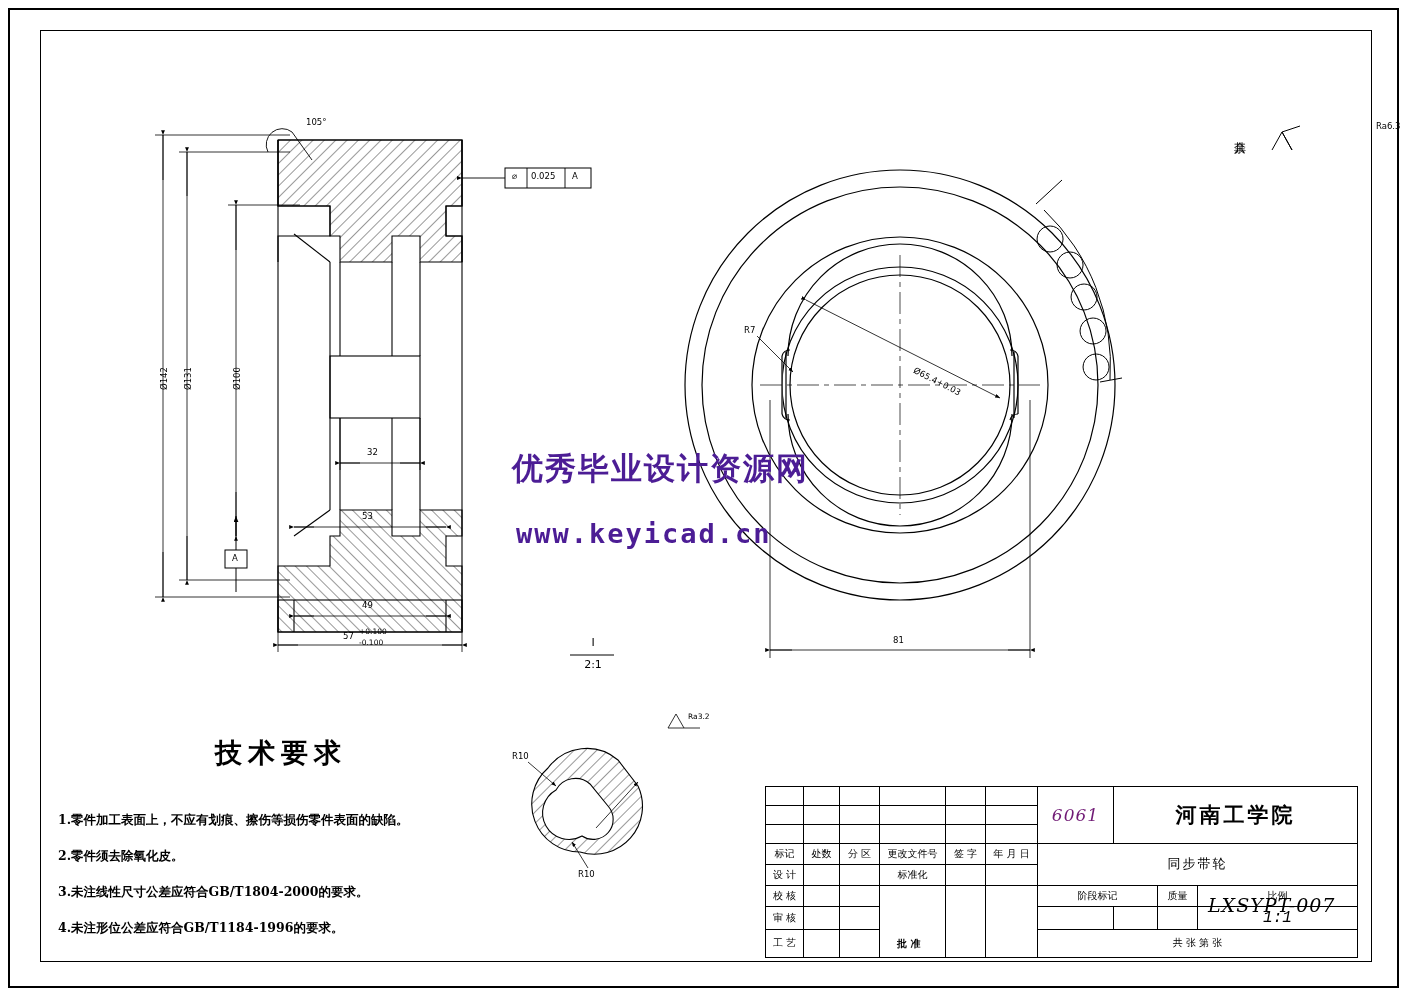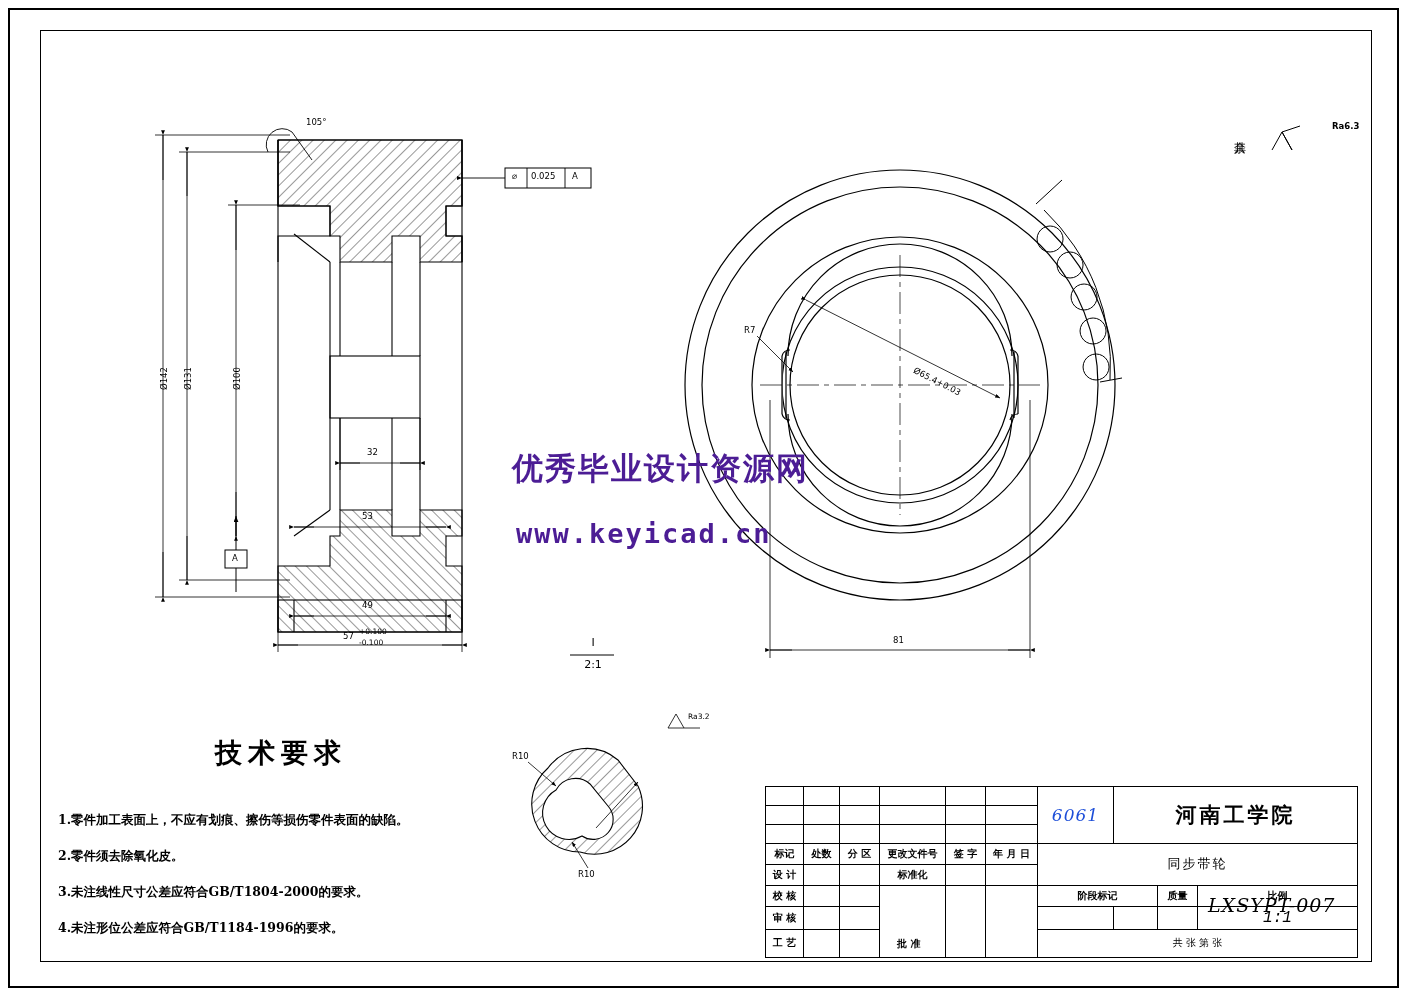--- a/index.html
+++ b/index.html
@@ -17,24 +17,24 @@
   .wm1{left:512px;top:448px;font-size:31px;letter-spacing:2px;font-family:"DejaVu Sans","Liberation Sans",sans-serif;}
   .wm2{left:516px;top:518px;font-size:27px;letter-spacing:2px;font-family:"DejaVu Sans Mono","Liberation Mono",monospace;}
   .tech-title{position:absolute;left:215px;top:735px;font-size:27px;font-weight:bold;letter-spacing:6px;
        font-family:Liberation Mono, monospace;}
   .tech-item{position:absolute;font-size:12.5px;font-weight:bold;white-space:nowrap;
        font-family:"DejaVu Serif","Liberation Serif",serif;}
   .tb{position:absolute;left:765px;top:786px;width:592px;height:172px;}
   .tb table{border-collapse:collapse;width:592px;height:172px;table-layout:fixed;}
   .tb td{border:1px solid #000;font-size:10px;text-align:center;vertical-align:middle;padding:0;
        font-family:"DejaVu Sans","Liberation Sans",sans-serif;}
-  .tb td.b{font-weight:bold;margin-left:17px;}
+  .tb td.b{font-weight:normal;margin-left:17px;}
   .school{font-size:21px;font-weight:bold;letter-spacing:3px;font-family:"DejaVu Serif","Liberation Serif",serif;}
   .partname{font-size:13px;letter-spacing:2px;font-family:Liberation Serif, serif;}
-  .matno{font-size:17px;font-style:italic;letter-spacing:1px;font-family:"DejaVu Serif","Liberation Serif",serif;color:#1d4ed8;}
+  .matno{font-size:17px;font-style:italic;letter-spacing:1px;font-family:"DejaVu Serif","Liberation Serif",serif;color:#701a75;}
   .scaleval{font-size:16px;font-style:italic;font-family:Liberation Mono, monospace;}
   .detailmark{position:absolute;font-size:11px;text-align:center;}
 </style>
 </head>
 <body>
 
 <div class="sheet">
   <div class="frame-outer"></div>
   <div class="frame-inner"></div>
 
@@ -259,21 +259,21 @@
   <div class="detailmark" style="left:578px;top:636px;width:30px;">I</div>
   <div class="detailmark" style="left:575px;top:658px;width:36px;">2:1</div>
 
   <div class="lbl sm" style="left:512px;top:752px;">R10</div>
   <div class="lbl sm" style="left:578px;top:870px;">R10</div>
   <div class="lbl xs" style="left:688px;top:713px;">Ra3.2</div>
 
   <div class="lbl" style="left:1232px;top:120px;font-size:12px;line-height:16px;">
     <span style="writing-mode:vertical-rl;">其余</span>
   </div>
-  <div class="lbl sm" style="left:1332px;top:122px;font-weight:bold;">Ra6.3</div>
+  <div class="lbl sm" style="left:1376px;top:122px;">Ra6.3</div>
 
   <div class="watermark wm1">优秀毕业设计资源网</div>
   <div class="watermark wm2">www.keyicad.cn</div>
 
   <div class="tech-title">技术要求</div>
   <div class="tech-item" style="left:58px;top:812px;">1.零件加工表面上，不应有划痕、擦伤等损伤零件表面的缺陷。</div>
   <div class="tech-item" style="left:58px;top:848px;">2.零件须去除氧化皮。</div>
   <div class="tech-item" style="left:58px;top:884px;">3.未注线性尺寸公差应符合GB/T1804-2000的要求。</div>
   <div class="tech-item" style="left:58px;top:920px;">4.未注形位公差应符合GB/T1184-1996的要求。</div>
 

